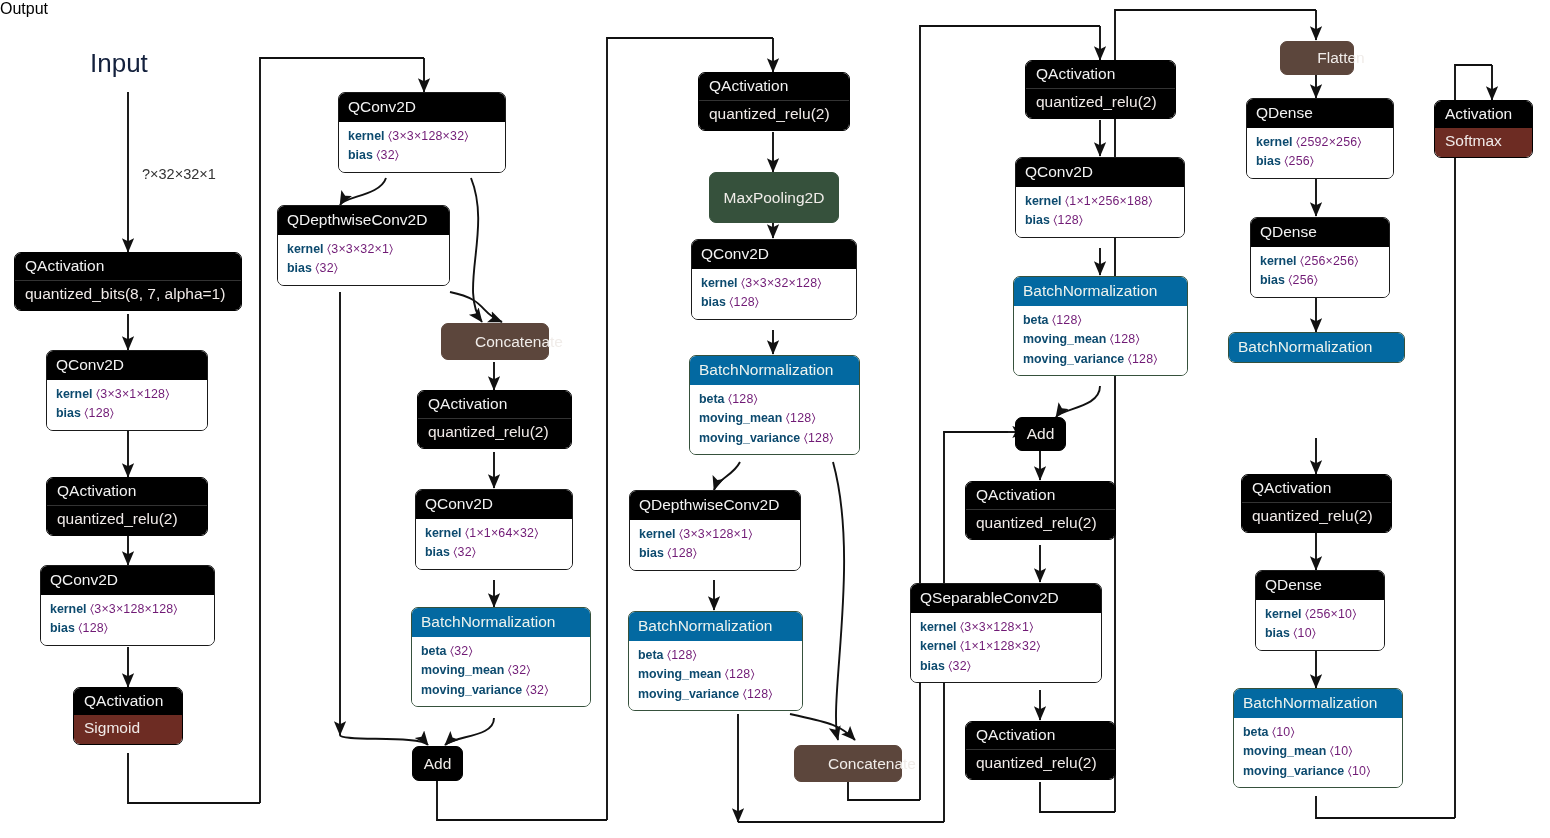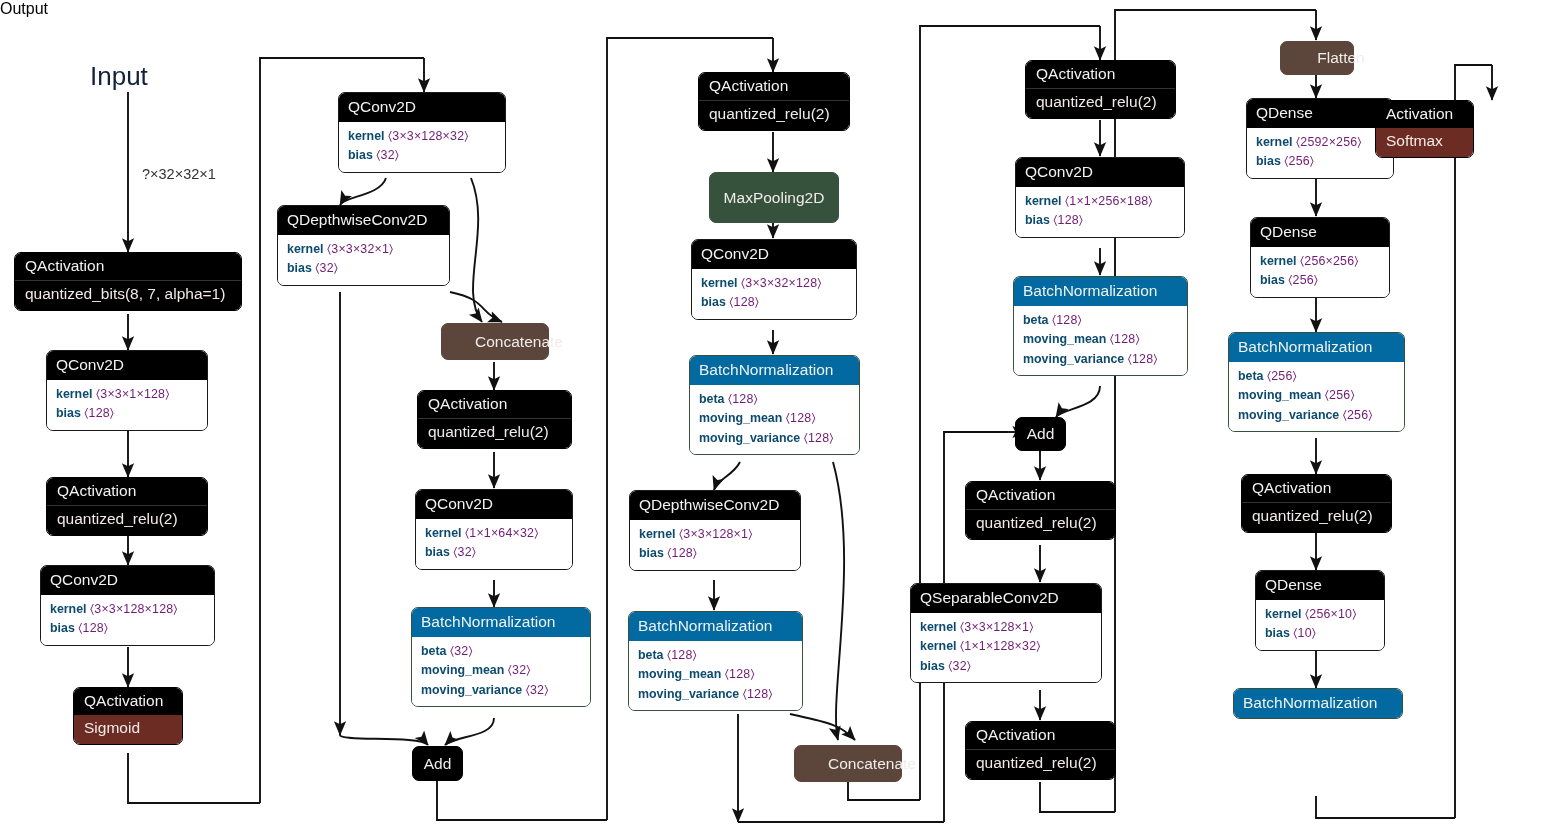--- a/index.html
+++ b/index.html
@@ -84,21 +84,20 @@
   
   .node.gh{border-color:#36513c;}
   .node.gh .hdr{background:#0369a1;color:#eef3ee;}
 
   
   .biglabel{
     position:absolute;
     font-size:26px;
     color:#14213d;
     white-space:nowrap;
-    margin-top:13px;
   }
   .edgelabel{
     position:absolute;
     font-size:14.5px;
     color:#333;
     white-space:nowrap;
     background:#fff;
     padding:0 2px;
   }
 </style>
@@ -389,42 +388,42 @@
   <div class="node" style="left:1250px;top:217px;width:140px;">
     <div class="hdr">QDense</div>
     <div class="body">
       <div class="row"><b>kernel</b> <span class="dim">〈256×256〉</span></div>
       <div class="row"><b>bias</b> <span class="dim">〈256〉</span></div>
     </div>
   </div>
 
   <div class="node gh" style="left:1228px;top:332px;width:177px;">
     <div class="hdr">BatchNormalization</div>
-    <div class="body">
-      <div class="row"><b>beta</b> <span class="dim">〈256〉</span></div>
-      <div class="row"><b>moving_mean</b> <span class="dim">〈256〉</span></div>
-      <div class="row"><b>moving_variance</b> <span class="dim">〈256〉</span></div>
-    </div>
   </div>
 
   <div class="stack" style="left:1241px;top:474px;width:151px;">
     <div class="hdr">QActivation</div>
     <div class="sub dark">quantized_relu(2)</div>
   </div>
 
   <div class="node" style="left:1255px;top:570px;width:130px;">
     <div class="hdr">QDense</div>
     <div class="body">
       <div class="row"><b>kernel</b> <span class="dim">〈256×10〉</span></div>
       <div class="row"><b>bias</b> <span class="dim">〈10〉</span></div>
     </div>
   </div>
 
   <div class="node gh" style="left:1233px;top:688px;width:170px;">
     <div class="hdr">BatchNormalization</div>
-  </div>
-
-  <div class="stack" style="left:1375px;top:100px;width:99px;">
+    <div class="body">
+      <div class="row"><b>beta</b> <span class="dim">〈10〉</span></div>
+      <div class="row"><b>moving_mean</b> <span class="dim">〈10〉</span></div>
+      <div class="row"><b>moving_variance</b> <span class="dim">〈10〉</span></div>
+    </div>
+  </div>
+
+  <div class="stack" style="left:1434px;top:100px;width:99px;">
     <div class="hdr">Activation</div>
     <div class="sub red">Softmax</div>
   </div>
 
 </div>
 
 </body></html>

